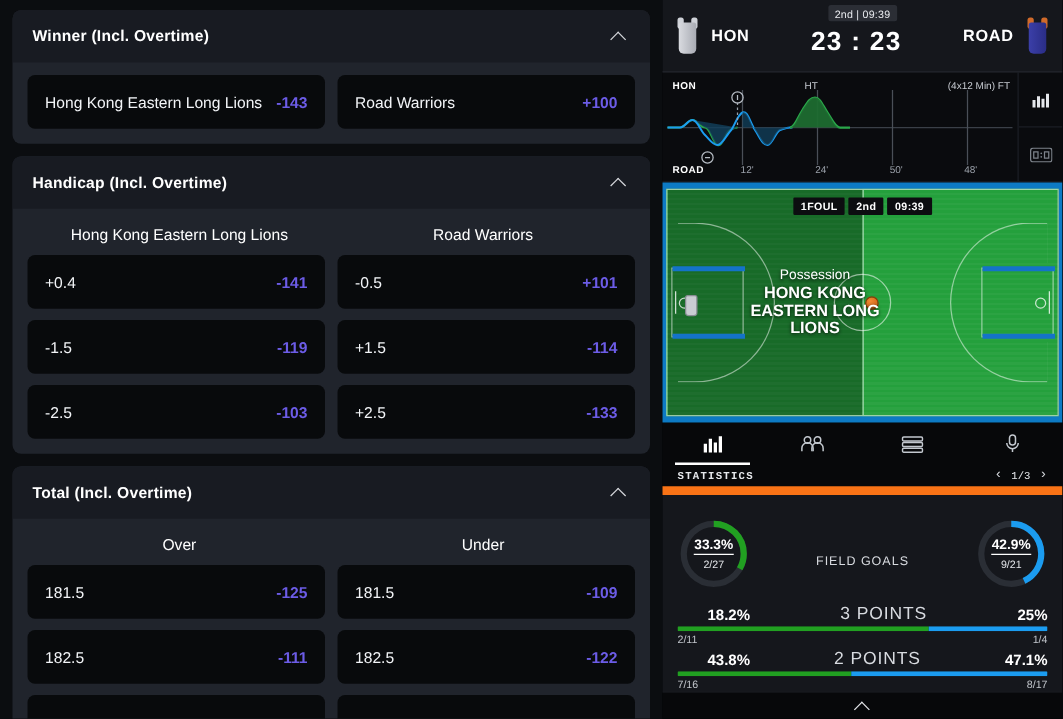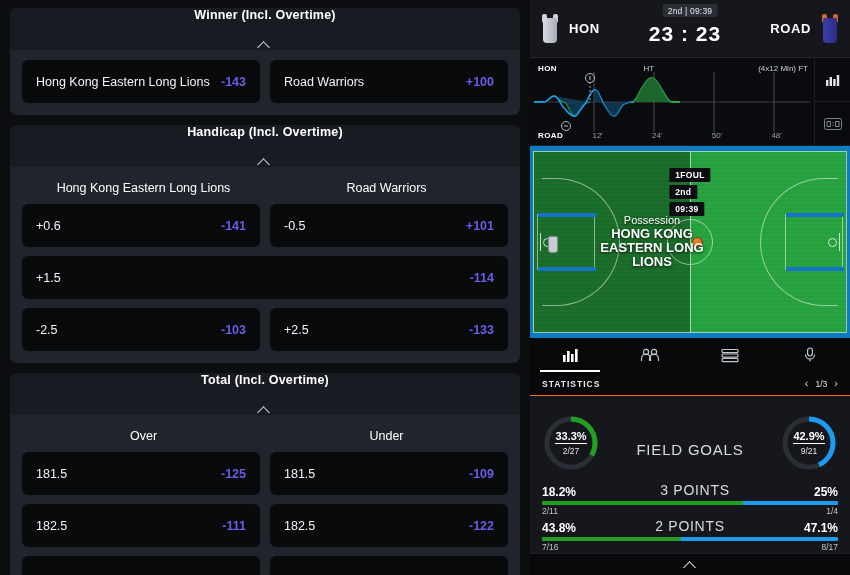--- a/index.html
+++ b/index.html
@@ -23,21 +23,20 @@
     background: #20242c;
     border-radius: 7px;
     overflow: hidden;
     margin-bottom: 10px;
   }
   .market-head {
     height: 42px;
     display: flex; align-items: center; justify-content: space-between;
     padding: 0 16px;
     background: #181b22;
-    flex-direction: column;
   }
   .market-title { font-size: 12.5px; font-weight: bold; letter-spacing: .2px; color: #ffffff; }
   .chev { width: 16px; height: 10px; position: relative; opacity: .92; }
   .chev::before {
     content: ""; position: absolute; left: 2px; top: 3px;
     width: 8px; height: 8px;
     border-left: 1.6px solid #e6e8ec; border-top: 1.6px solid #e6e8ec;
     transform: rotate(45deg);
   }
   .market-body { padding: 10px 12px 12px 12px; }
@@ -162,22 +161,22 @@
   .player {
     position: absolute; width: 10px; height: 17px; background: #c9ccd2;
     border-radius: 2px 2px 3px 3px; border: 1px solid #888c93;
   }
   .ball {
     position: absolute; width: 11px; height: 11px; border-radius: 50%;
     background: radial-gradient(circle at 35% 32%, #f08a33, #cf5d12);
     border: 1px solid #8c3d08;
   }
   .court-top {
-    position: absolute; left: 50%; top: 16px; transform: translateX(-50%);
-    display: flex; align-items: flex-start; gap: 3px; z-index: 5; flex-direction: column;
+    position: absolute; left: 50%; top: 6px; transform: translateX(-50%);
+    display: flex; align-items: center; gap: 3px; z-index: 5;
   }
   .foul-chip, .clock-chip {
     background: #0c0d10; color: #fff; font-size: 8.5px; font-weight: bold;
     padding: 2px 6px; border-radius: 1px; letter-spacing: .3px; white-space: nowrap;
   }
   .possession {
     position: absolute; left: 50%; top: 50%; transform: translate(-50%,-50%);
     text-align: center; width: 130px; margin-left: -38px; z-index: 4;
     text-shadow: 0 1px 3px rgba(0,0,0,.8);
   }
@@ -189,41 +188,41 @@
   .tab {
     flex: 1; display: flex; align-items: center; justify-content: center;
     cursor: pointer; position: relative;
   }
   .tab.active::after {
     content: ""; position: absolute; left: 12%; right: 12%; bottom: 0;
     height: 2px; background: #fff;
   }
   .stats-head {
     height: 24px; display: flex; align-items: center; justify-content: space-between;
-    padding: 0 12px; border-bottom: 1px solid #f97316; background: #07080a;
+    padding: 0 12px; border-bottom: 7px solid #f97316; background: #07080a; font-family: Liberation Mono, monospace;
   }
   .stats-title { font-size: 8.5px; font-weight: bold; letter-spacing: 1px; color: #e6e8ec; }
   .pager { display: flex; align-items: center; gap: 7px; font-size: 8.5px; color: #e6e8ec; }
   .arrowbtn { cursor: pointer; font-size: 11px; line-height: 1; color: #d4d7dc; }
 
   
   .stats-body { flex: 1; background: #15171c; padding: 10px 12px 0 12px; }
   .donut-row { display: flex; align-items: center; justify-content: space-between; height: 74px; gap: 12px; }
   .donut { width: 58px; height: 58px; position: relative; }
   .donut svg { transform: rotate(-90deg); display: block; }
   .donut-text {
     position: absolute; inset: 0; display: flex; flex-direction: column;
     align-items: center; justify-content: center;
   }
   .donut-pct { font-size: 11px; font-weight: bold; border-bottom: 1px solid #fff; padding-bottom: 1px; }
   .donut-frac { font-size: 8.5px; color: #e2e4e8; margin-top: 1.5px; }
-  .donut-label { font-size: 15px; letter-spacing: .8px; color: #d8dbe0; margin-top: 13px; }
+  .donut-label { font-size: 10px; letter-spacing: .8px; color: #d8dbe0; margin-top: 13px; }
 
   .statline { margin-top: 2px; }
-  .statline-top { display: flex; justify-content: space-between; align-items: flex-end; }
+  .statline-top { display: flex; justify-content: space-between; align-items: flex-end; margin-left: 24px; }
   .stat-pct { font-size: 12px; font-weight: bold; }
   .stat-name { font-size: 14px; letter-spacing: .7px; color: #d8dbe0; padding-bottom: 1px; }
   .bar { height: 4px; display: flex; margin: 2px 0 1px 0; border-radius: 1px; overflow: hidden; }
   .bar-home { background: #21a021; }
   .bar-away { background: #1b9cf0; }
   .statline-bot { display: flex; justify-content: space-between; font-size: 8.5px; color: #c2c6cc; gap: 35px; }
 
   .widget-foot {
     height: 22px; border-top: 1px solid #1c1f25; background: #07080a;
     display: flex; align-items: center; justify-content: center; cursor: pointer;
@@ -266,29 +265,33 @@
         <span class="market-title">Handicap (Incl. Overtime)</span>
         <span class="chev"></span>
       </div>
       <div class="market-body">
         <div class="col-heads">
           <div class="col-head">Hong Kong Eastern Long Lions</div>
           <div class="col-head">Road Warriors</div>
         </div>
         <div class="odds-row">
           <button class="odds-btn">
-            <span class="odds-name">+0.6</span>
+            <span class="odds-name">+0.4</span>
             <span class="odds-price">-141</span>
           </button>
           <button class="odds-btn">
             <span class="odds-name">-0.5</span>
             <span class="odds-price">+101</span>
           </button>
         </div>
         <div class="odds-row">
+          <button class="odds-btn">
+            <span class="odds-name">-1.5</span>
+            <span class="odds-price">-119</span>
+          </button>
           <button class="odds-btn">
             <span class="odds-name">+1.5</span>
             <span class="odds-price">-114</span>
           </button>
         </div>
         <div class="odds-row">
           <button class="odds-btn">
             <span class="odds-name">-2.5</span>
             <span class="odds-price">-103</span>
           </button>

